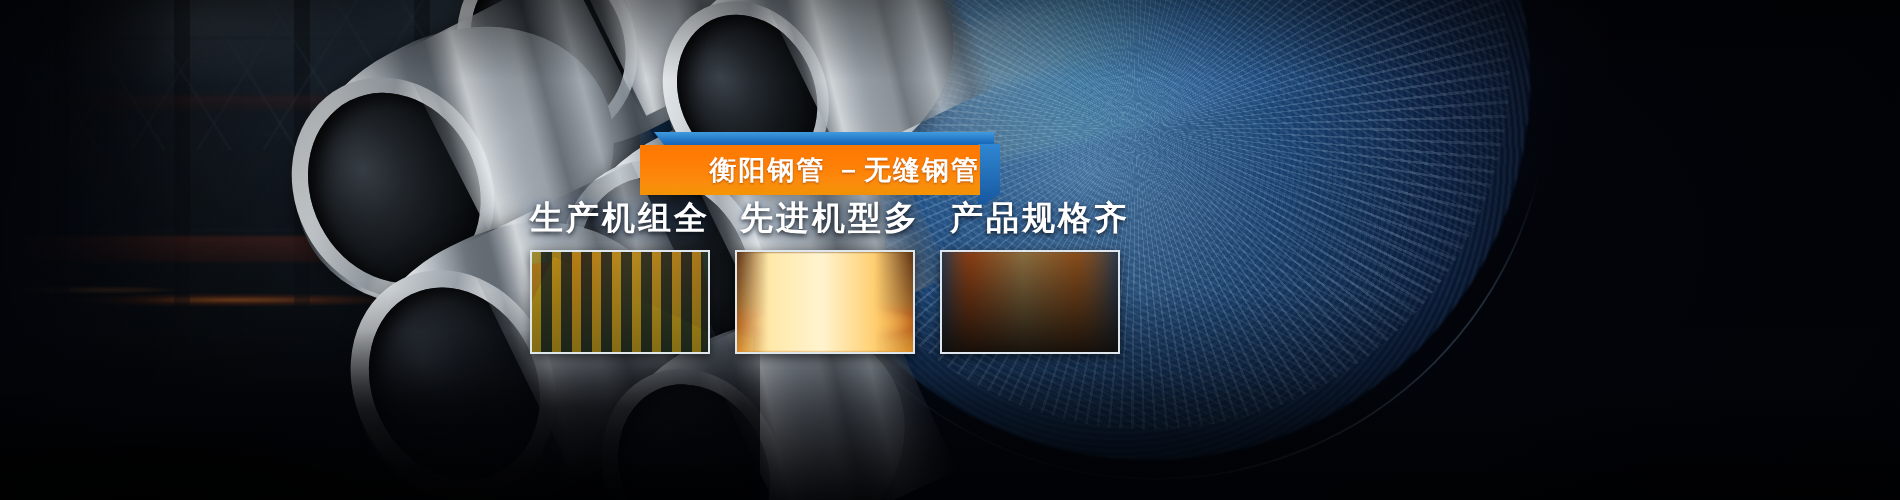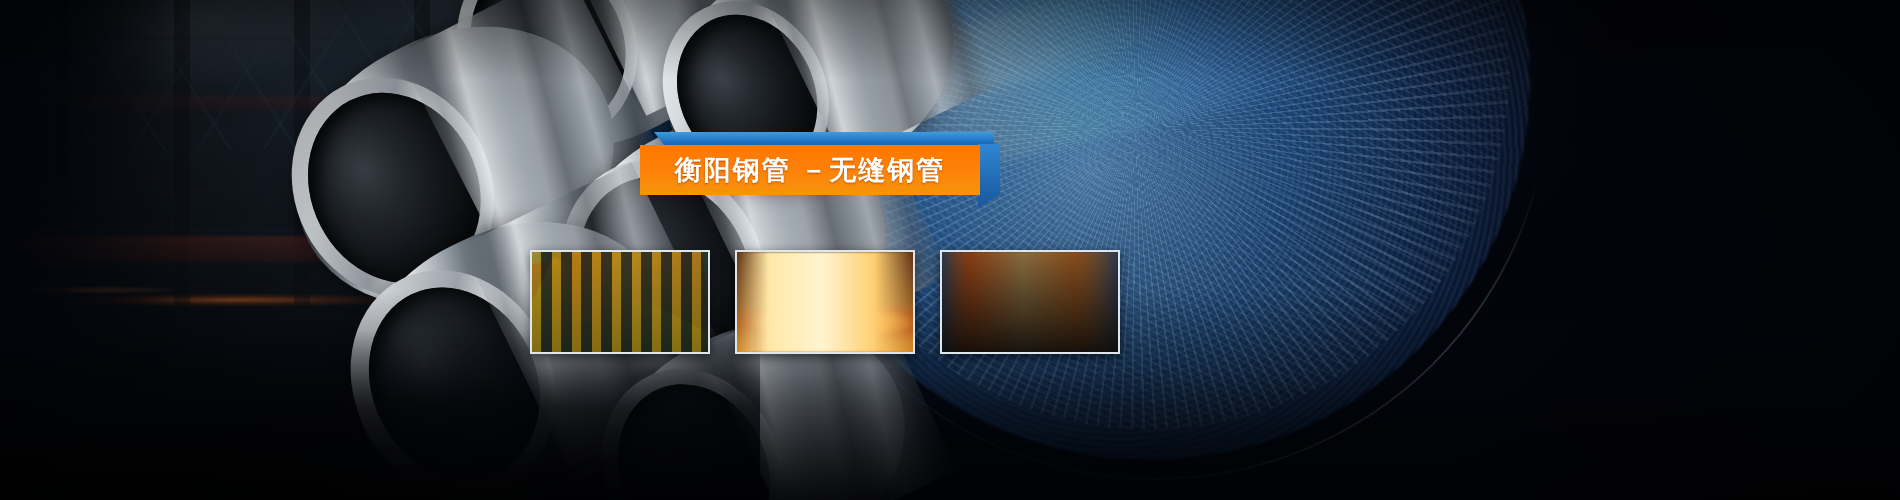--- a/index.html
+++ b/index.html
@@ -195,21 +195,21 @@
   .badge-blue-edge{
     position:absolute;left:338px;top:12px;width:22px;height:64px;
     background:linear-gradient(180deg,#2f86d2 0%,#17579e 100%);
     clip-path:polygon(0 0, 100% 0, 100% 78%, 0 100%);
   }
   .badge{
     position:absolute;left:0;top:13px;
     width:340px;height:50px;
     background:linear-gradient(180deg,#ff7800 0%, #ff7f06 40%, #fb8a0c 72%, #f59505 100%);
     clip-path:polygon(0 0, 100% 0, 100% 100%, 0 100%);
-    display:flex;align-items:center;justify-content:center;
+    display:flex;align-items:center;justify-content:flex-end;
     box-shadow:0 2px 10px rgba(0,0,0,.45);
   }
   .badge-text{
     color:#ffffff;
     font-size:27px;font-weight:bold;letter-spacing:2px;
     white-space:nowrap;
     text-shadow:0 1px 2px rgba(120,40,0,.55);
   }
 
   
@@ -406,20 +406,27 @@
   <div class="content">
 
     <div class="badge-wrap">
       <div class="badge-blue"></div>
       <div class="badge-blue-edge"></div>
       <div class="badge">
         <span class="badge-text">衡阳钢管 －无缝钢管</span>
       </div>
     </div>
 
+    <div class="headline">
+      <span>生产机组全</span>
+      <i class="hl-gap"></i>
+      <span>先进机型多</span>
+      <i class="hl-gap"></i>
+      <span>产品规格齐</span>
+    </div>
 
     <div class="thumbs">
 
       <div class="thumb">
         <div class="ph t1-a"></div>
         <div class="ph t1-roof"></div>
         <div class="ph t1-green"></div>
         <div class="ph t1-red"></div>
         <div class="ph t1-yellow"></div>
         <div class="ph t1-yellow2"></div>

